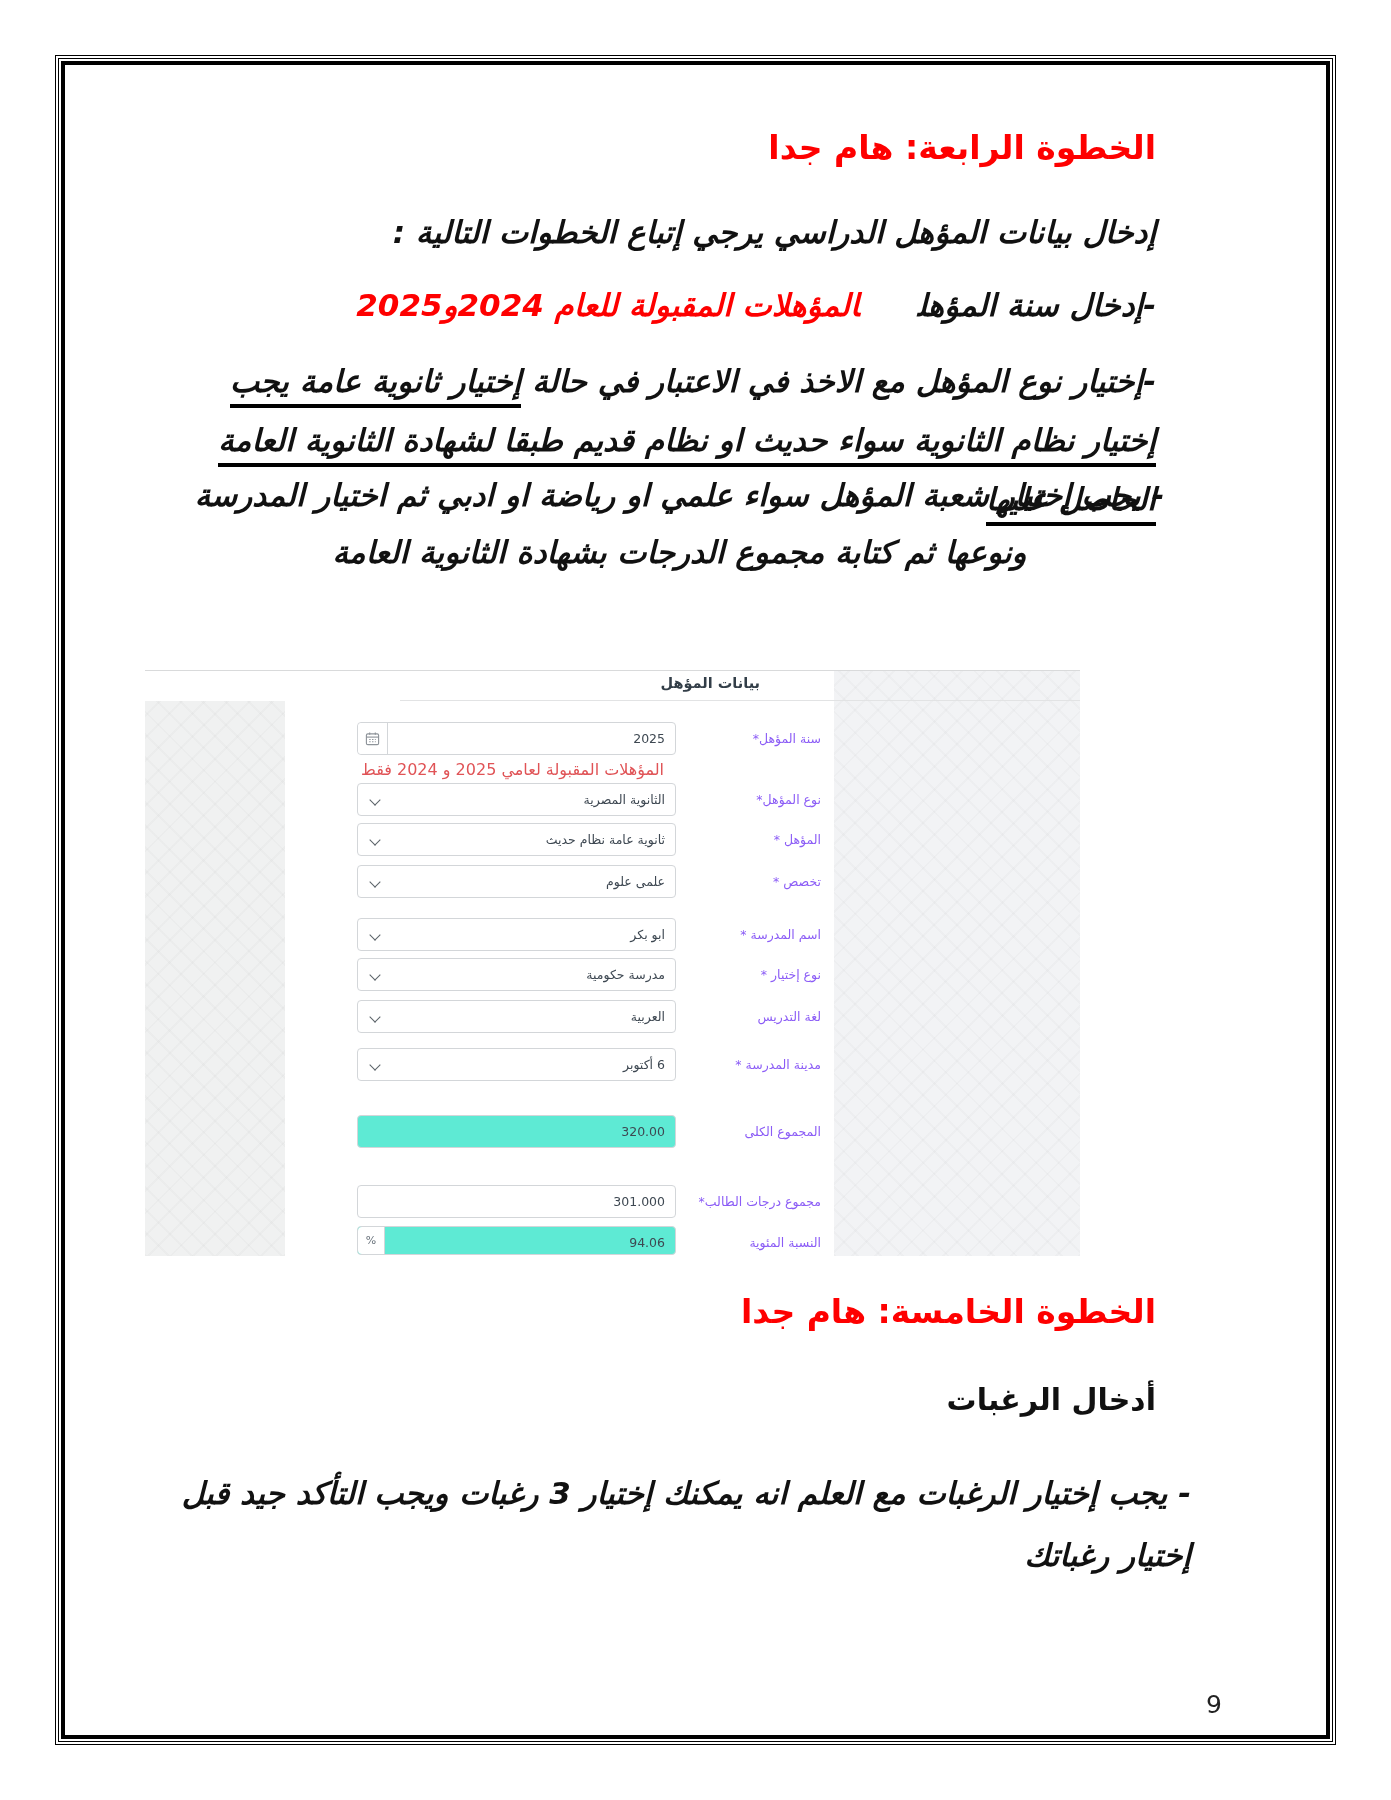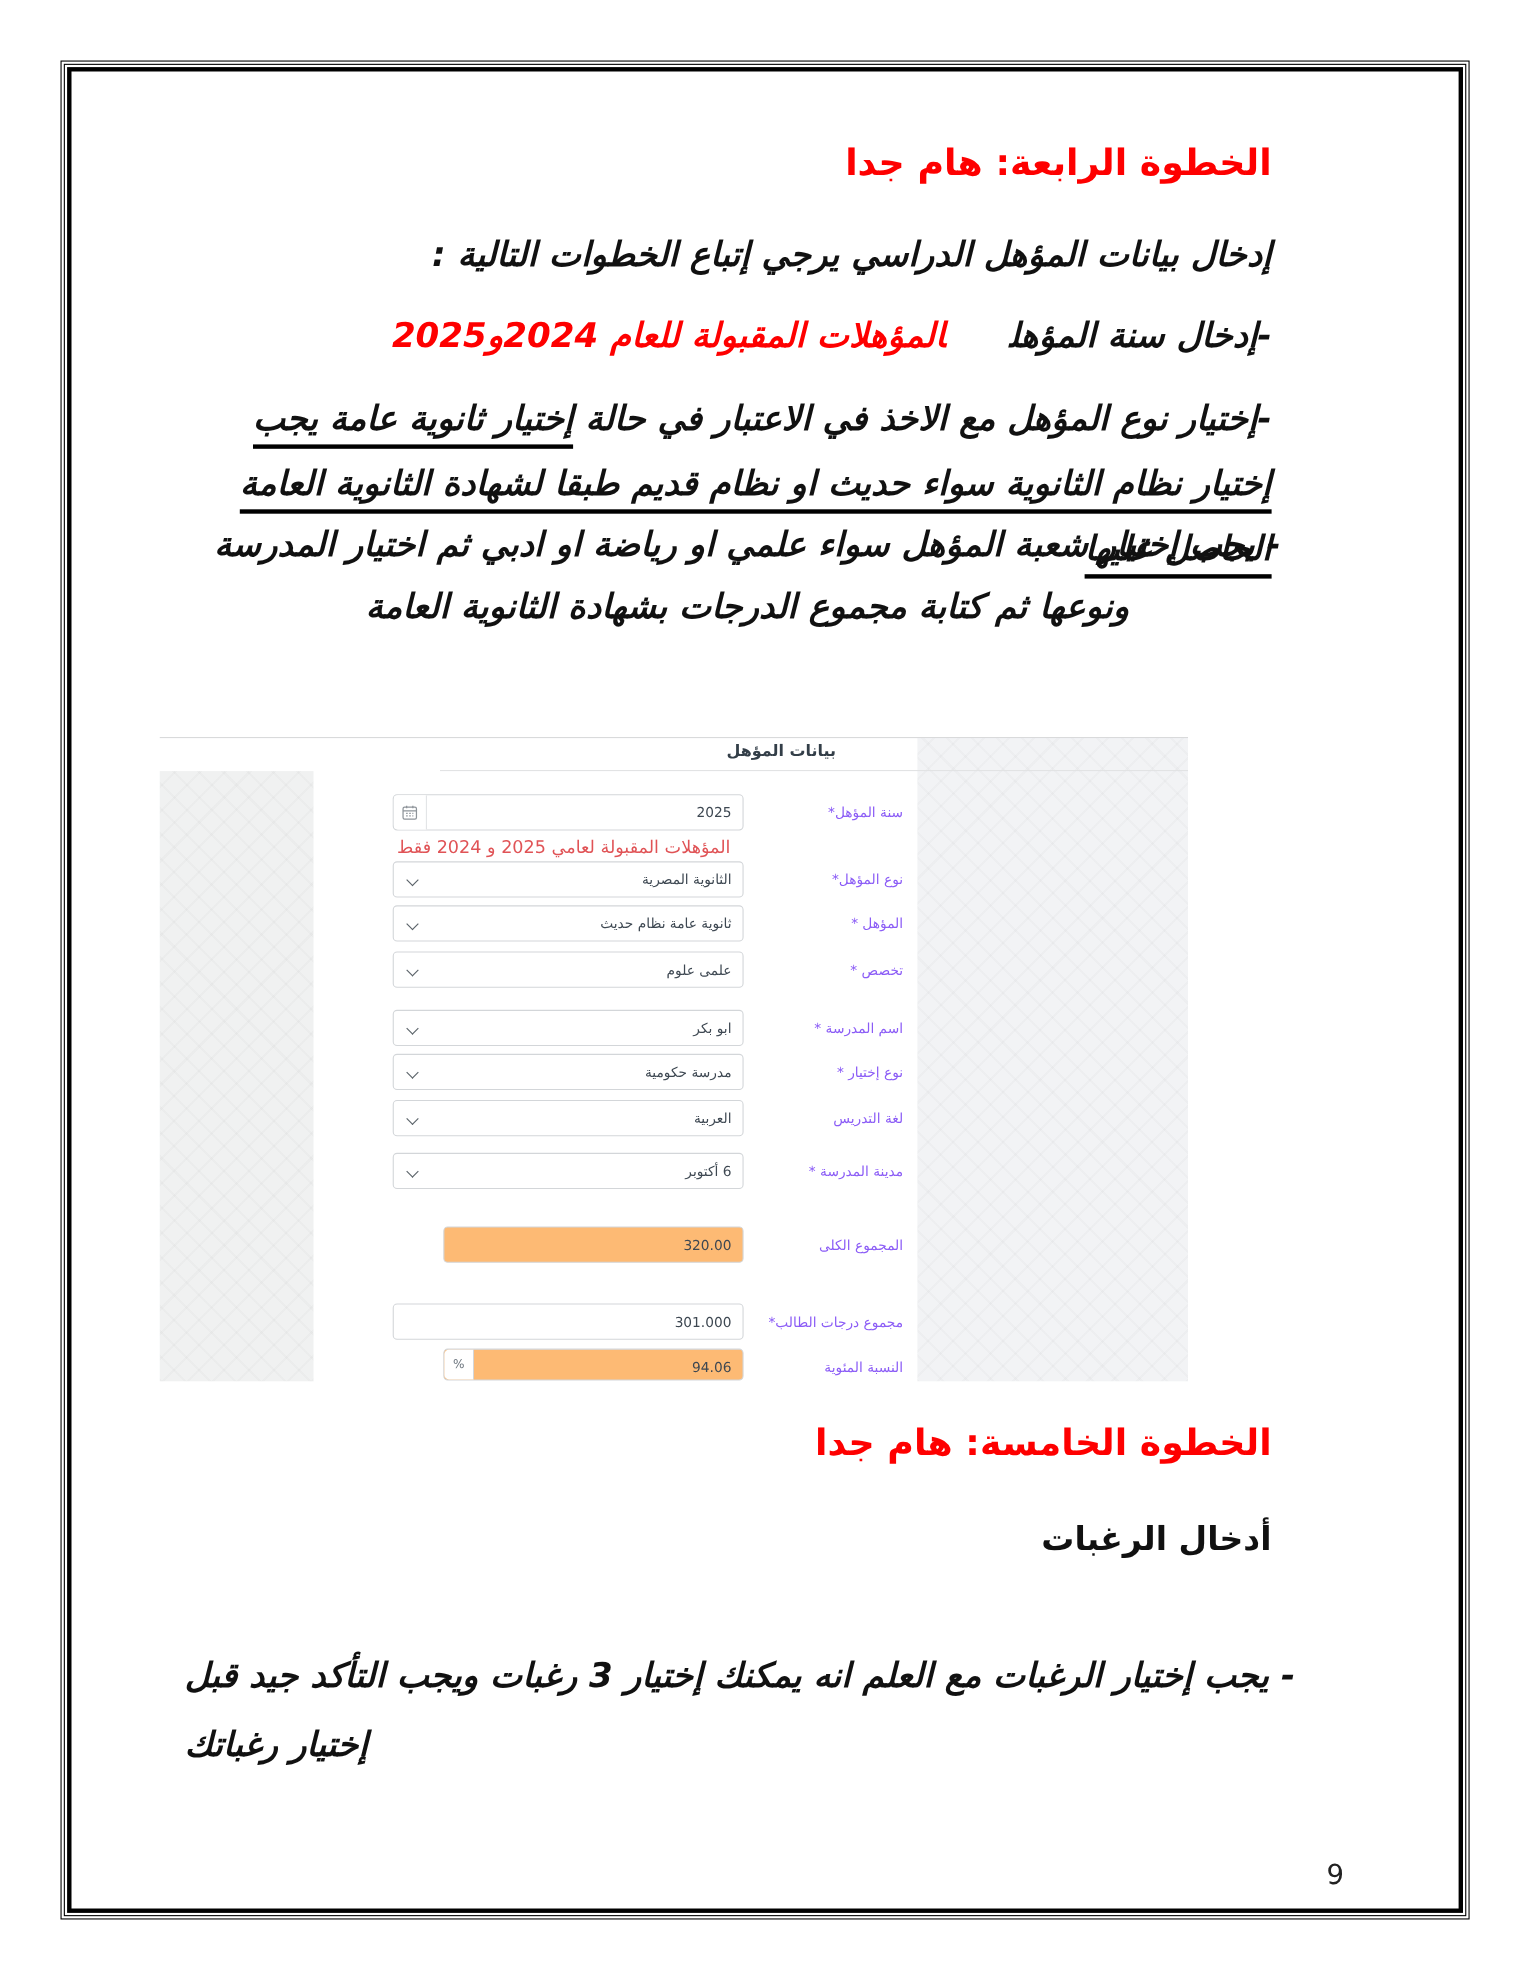--- a/index.html
+++ b/index.html
@@ -20,40 +20,40 @@
   .red-inline{color:#fe0000;}
   .u-seg{border-bottom:4px solid #000;padding-bottom:5px;}
   #h4{top:128px;right:235px;}
   #p1{top:214px;right:235px;}
   #p2{top:287px;right:235px;}
   #p2 .first{margin-left:58px;}
   #p3{top:352px;right:235px;left:150px;text-align:right;line-height:59px;}
   #p4{top:467px;left:168px;right:200px;text-align:center;line-height:57px;}
   #h5{top:1292px;right:235px;}
   #p5{top:1382px;right:235px;font-size:30px;}
-  #p6{top:1493px;left:168px;right:200px;text-align:left;line-height:62px;}
+  #p6{top:1462px;left:168px;right:200px;text-align:right;line-height:62px;}
   #pagenum{position:absolute;top:1690px;left:1206px;font-size:25px;color:#222;}
 
   
   .shot{position:absolute;left:145px;top:648px;width:935px;height:608px;background:#fff;
         overflow:hidden;font-size:12.5px;color:#3e4852;}
   .strip{position:absolute;bottom:0;
          background-color:#f1f2f3;
          background-image:
            repeating-linear-gradient(45deg, rgba(0,0,0,0.02) 0 2px, transparent 2px 16px),
            repeating-linear-gradient(-45deg, rgba(0,0,0,0.02) 0 2px, transparent 2px 16px);}
   .strip-left{left:0;top:53px;width:140px;background-color:#f0f1f1;}
   .strip-right{right:0;top:23px;width:246px;background-color:#f2f3f5;}
   .line-top{position:absolute;top:22px;left:0;right:0;height:1px;background:#d9dadb;}
   .line-title{position:absolute;top:52px;left:255px;right:0;height:1px;background:#e2e3e4;}
   .shot-title{position:absolute;top:27px;right:320px;font-size:14.5px;font-weight:600;
               color:#333e48;direction:rtl;white-space:nowrap;}
   .row{position:absolute;left:212px;width:319px;height:33px;}
   .input-box{position:absolute;inset:0;background:#fff;border:1px solid #d3d6d9;border-radius:4px;}
-  .input-box.disabled{background:#fdba74;margin-left:46px;}
+  .input-box.disabled{background:#5eead4;}
   .value{position:absolute;right:10px;top:0;line-height:31px;direction:rtl;white-space:nowrap;color:#3e4852;}
   .chev{position:absolute;left:13px;top:12px;width:7px;height:7px;
         border-left:1.5px solid #5a6268;border-bottom:1.5px solid #5a6268;transform:rotate(-45deg);}
   .addon{position:absolute;left:0;top:0;bottom:0;width:29px;border-right:1px solid #d3d6d9;
          border-radius:4px 0 0 4px;background:#fff;display:flex;align-items:center;justify-content:center;}
   .addon.pct{width:26px;color:#6a7publique;color:#6a737c;font-size:11px;}
   .f-label{position:absolute;right:-145px;top:0;line-height:33px;direction:rtl;white-space:nowrap;
            color:#8b5cf6;text-align:center;}
   .helper{position:absolute;top:112px;left:212px;width:311px;text-align:center;
           font-size:16px;color:#e05356;direction:rtl;white-space:nowrap;}

